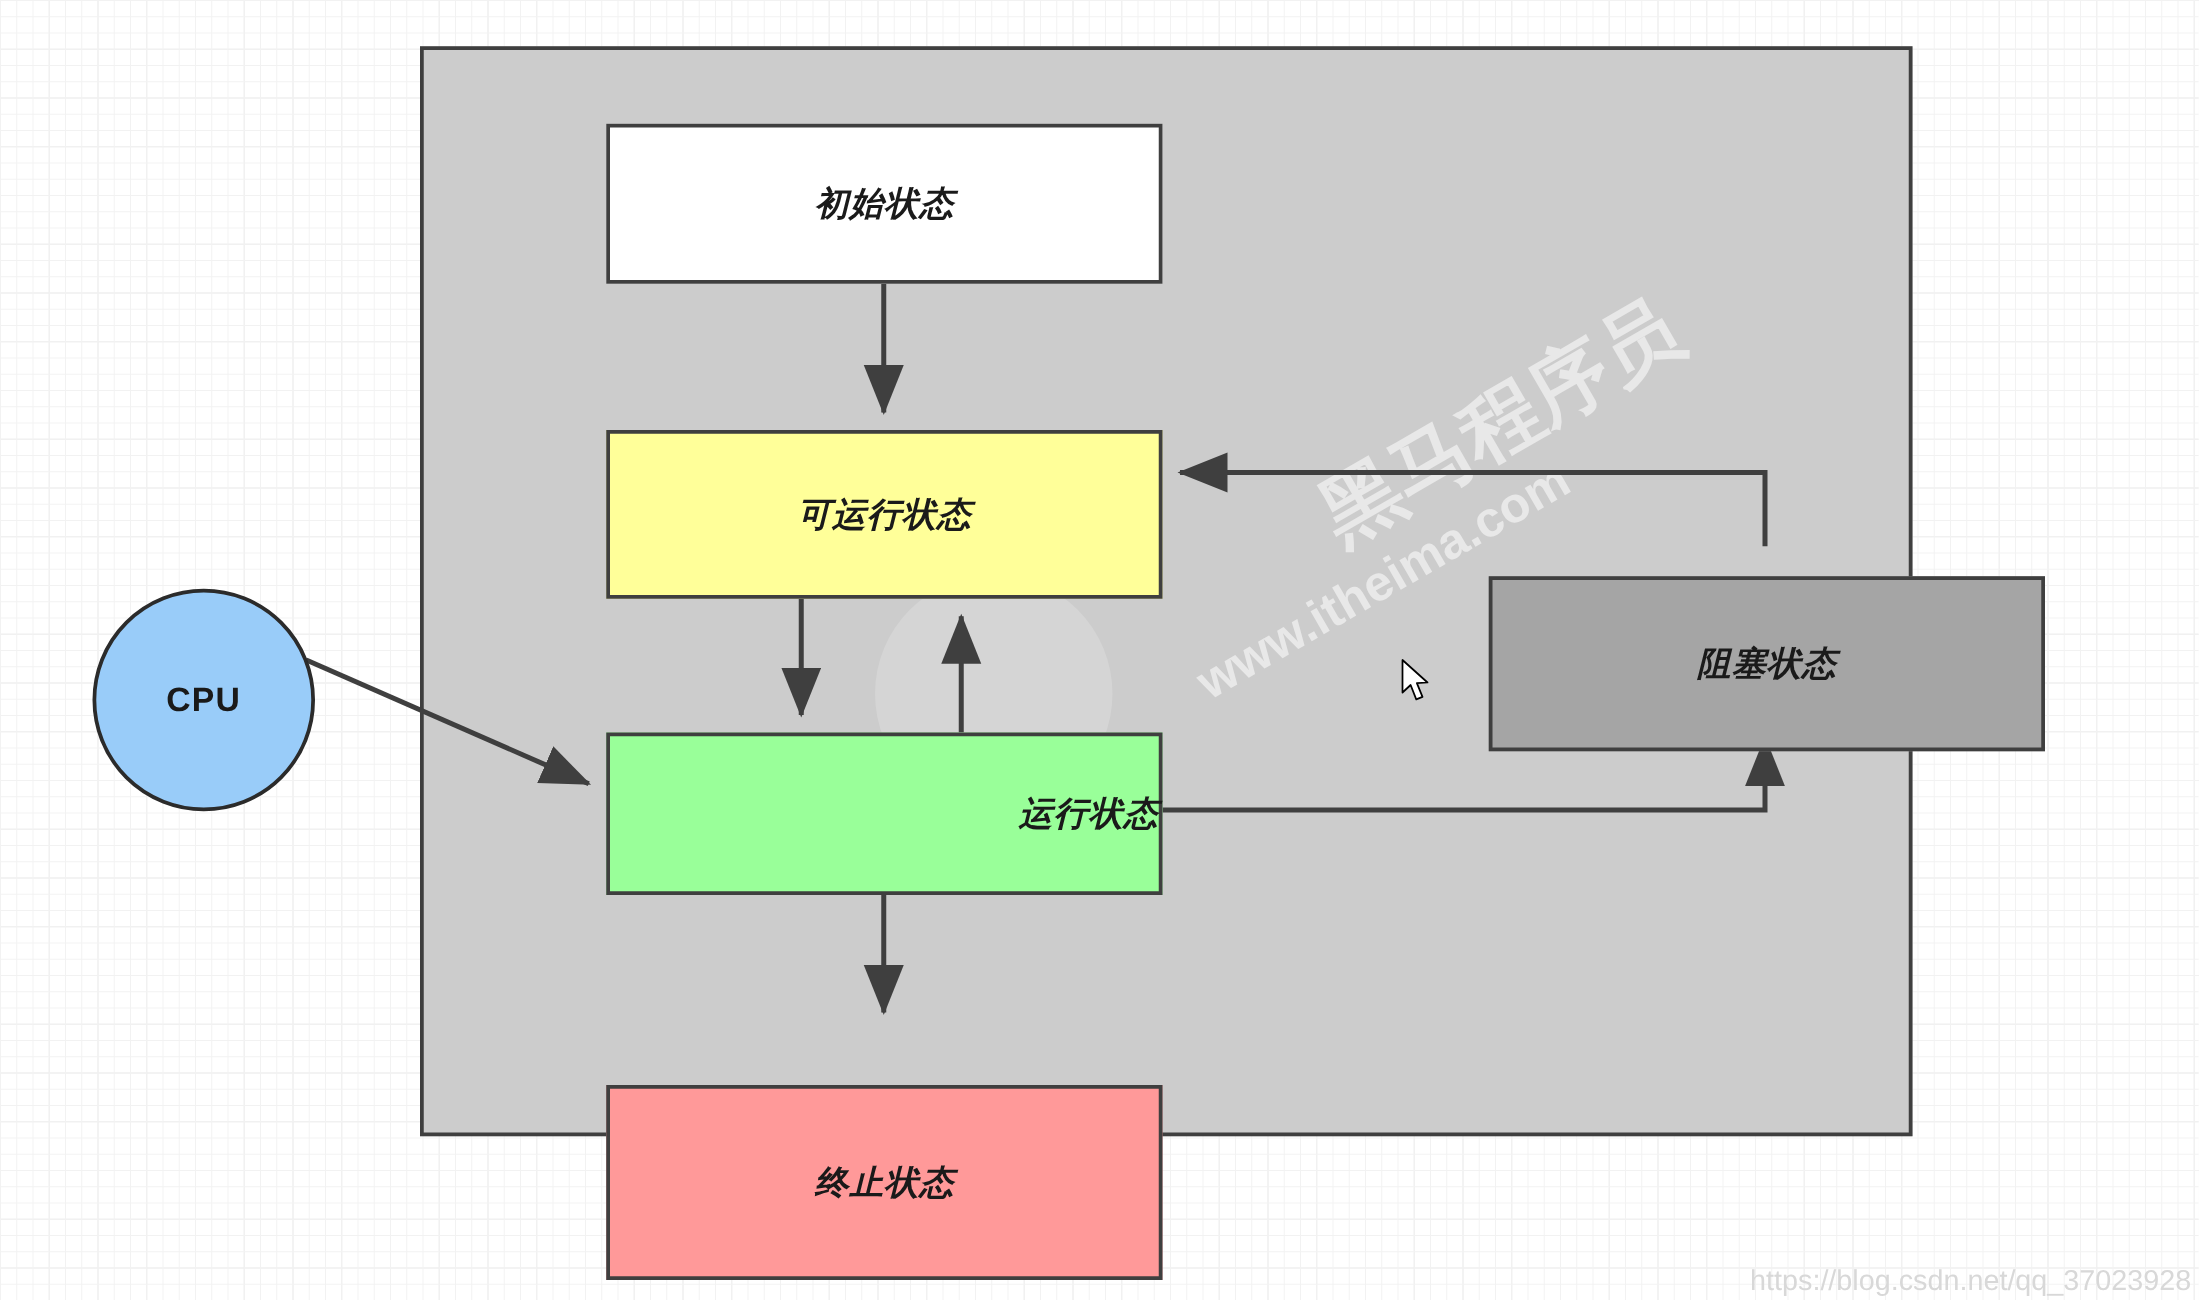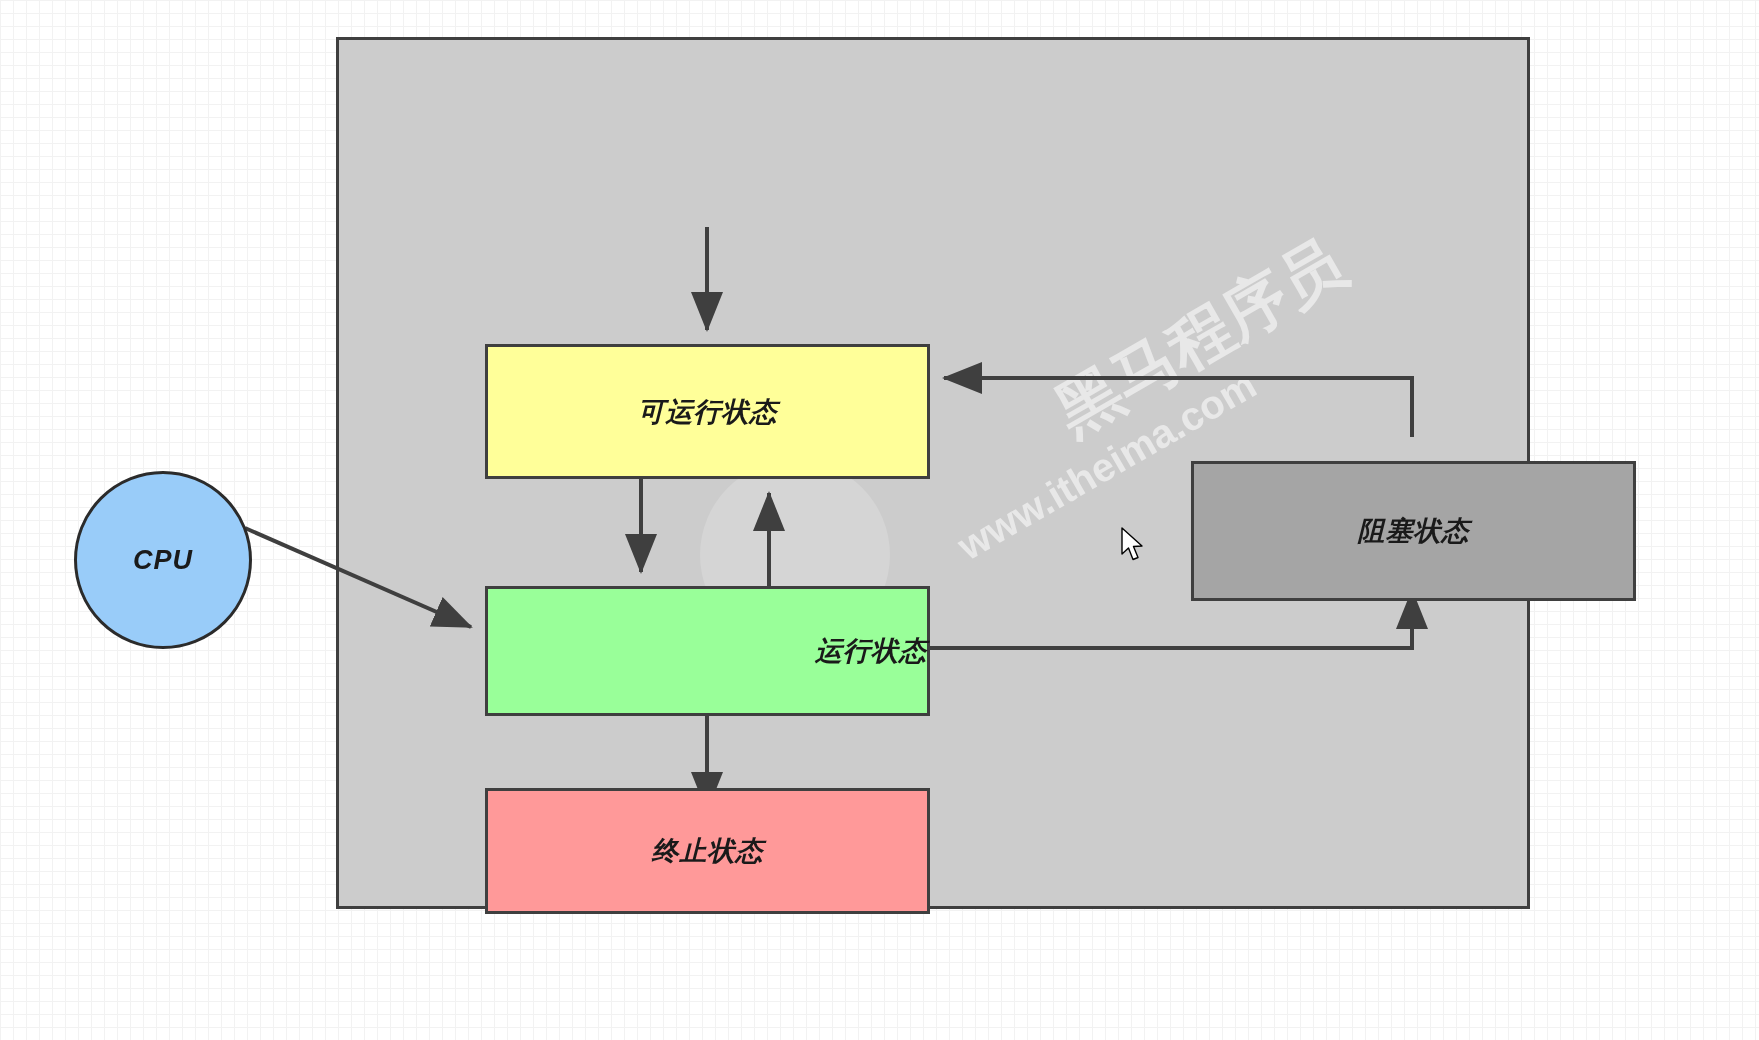--- a/index.html
+++ b/index.html
@@ -42,38 +42,37 @@
     font-weight: bold;
     font-style: italic;
     font-size: 27px;
     color: #1a1a1a;
     letter-spacing: 1px;
     z-index: 5;
   }
   #node-initial   { left: 485px; top: 99px;  width: 445px; height: 128px; background: #ffffff; }
   #node-runnable  { left: 485px; top: 344px; width: 445px; height: 135px; background: #ffff99; text-align: right; }
   #node-running   { left: 485px; top: 586px; width: 445px; height: 130px; background: #99ff99; justify-content: flex-end; }
-  #node-terminated{ left: 485px; top: 788px; width: 445px; height: 126px; background: #ff9999; }
+  #node-terminated{ left: 485px; top: 868px; width: 445px; height: 156px; background: #ff9999; }
   #node-blocked   { left: 1191px; top: 437px; width: 445px; height: 140px; background: #a5a5a5; margin-top: 24px; }
 
   .cpu-circle {
     position: absolute;
     left: 74px;
     top: 471px;
     width: 178px;
     height: 178px;
     border-radius: 50%;
     background: #99ccf9;
     border: 3px solid #2b2b2b;
     box-sizing: border-box;
     display: flex;
     align-items: center;
     justify-content: center;
     font-weight: bold;
-    font-style: italic;
     font-size: 27px;
     color: #1a1a1a;
     letter-spacing: 1px;
     z-index: 6;
   }
 
   #edges {
     position: absolute;
     left: 0;
     top: 0;
@@ -171,35 +170,39 @@
 
     <g>
       <line x1="245" y1="528" x2="471" y2="627" stroke="#3f3f3f" stroke-width="4" marker-end="url(#arrow)"></line>
     </g>
   </svg>
 
   <div class="cpu-circle" id="cpu-node">
     <span>CPU</span>
   </div>
 
+  <div class="node" id="node-initial">
+    <span>初始状态</span>
+  </div>
 
   <div class="node" id="node-runnable">
     <span>可运行状态</span>
   </div>
 
   <div class="node" id="node-running">
     <span>运行状态</span>
   </div>
 
   <div class="node" id="node-terminated">
     <span>终止状态</span>
   </div>
 
   <div class="node" id="node-blocked">
     <span>阻塞状态</span>
   </div>
 
+  <div class="csdn-mark">https://blog.csdn.net/qq_37023928</div>
 
   <svg id="cursor" width="26" height="38" viewBox="0 0 26 38" style="left: 1120px; top: 527px;">
     <path d="M2,1 L2,27 L8.5,21 L13,32.5 L18,30.5 L13.5,19.5 L22,19 Z" fill="#ffffff" stroke="#000000" stroke-width="1.4" stroke-linejoin="round"></path>
   </svg>
 
 </div>
 
 </body></html>

